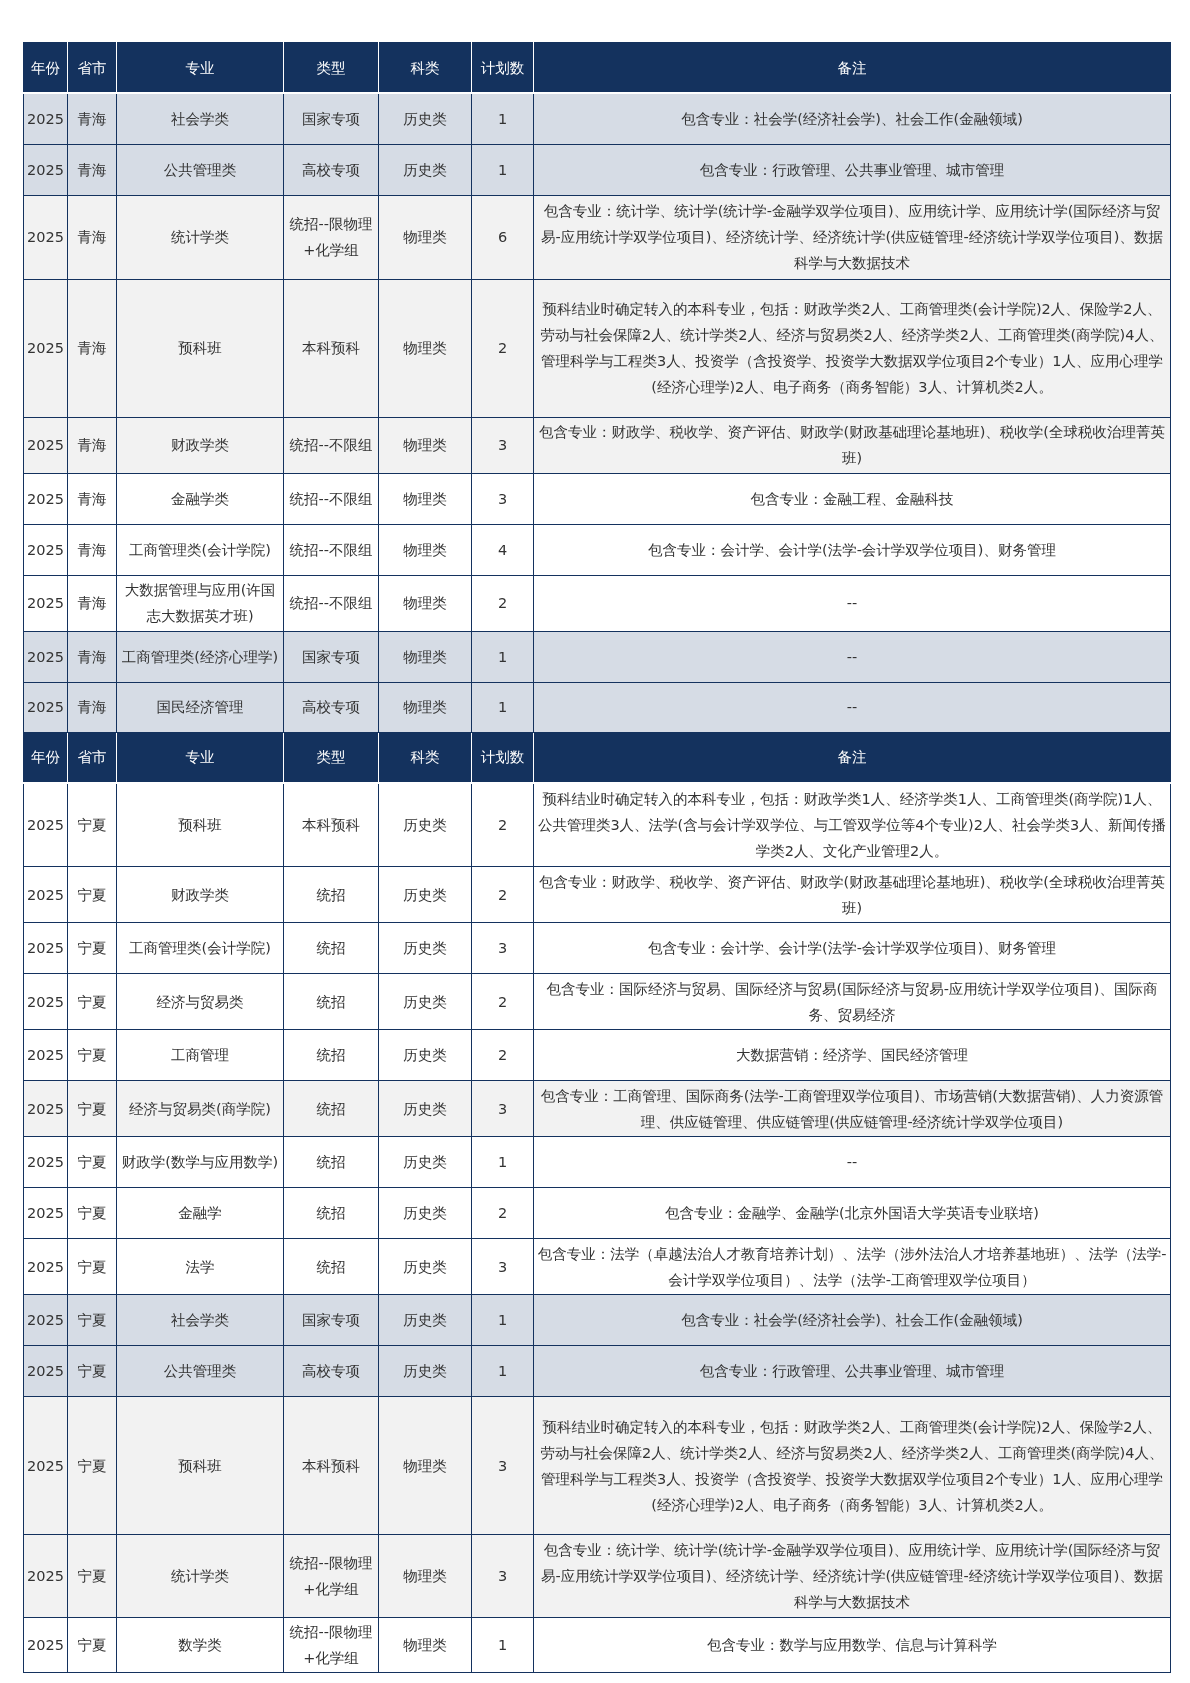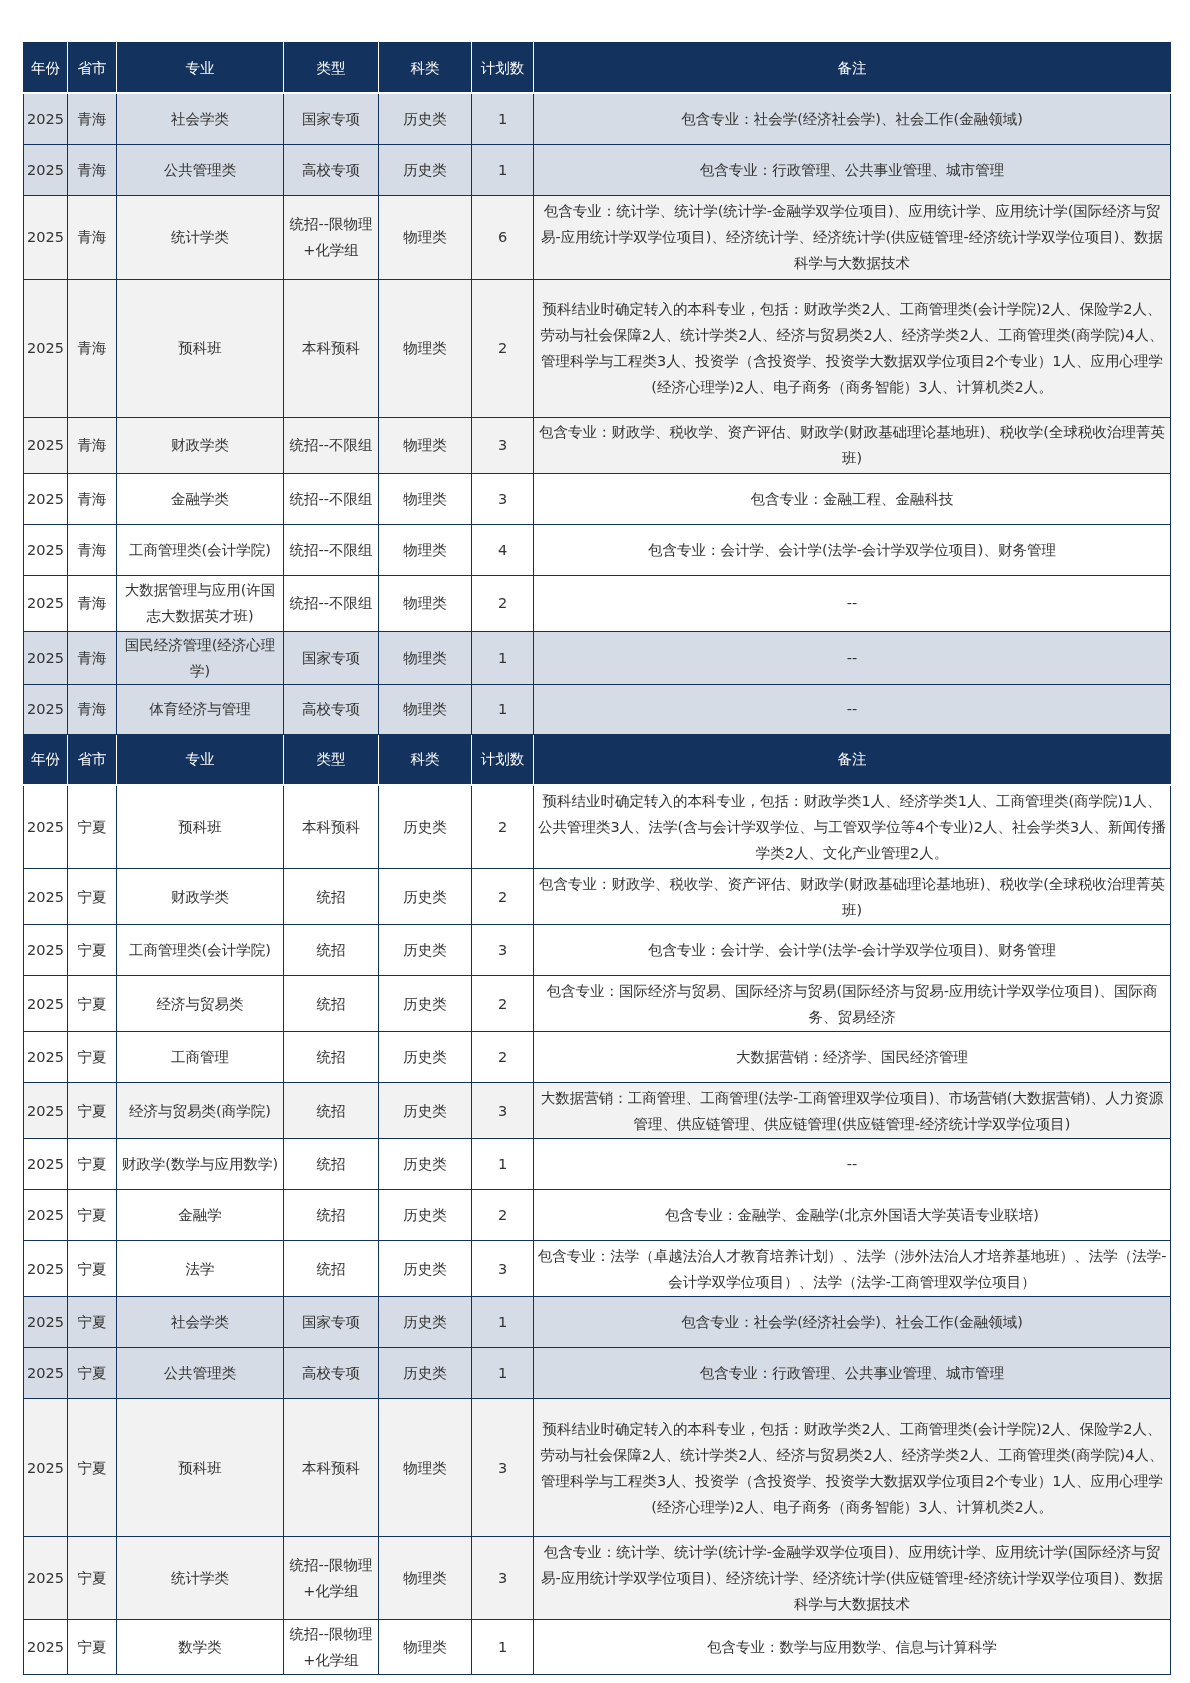--- a/index.html
+++ b/index.html
@@ -115,30 +115,30 @@
           <td>青海</td>
           <td>大数据管理与应用(许国志大数据英才班)</td>
           <td>统招--不限组</td>
           <td>物理类</td>
           <td>2</td>
           <td class="note">--</td>
         </tr>
         <tr class="blue" style="height: 51px;">
           <td>2025</td>
           <td>青海</td>
-          <td>国民经济管理(经济心理学)</td>
+          <td>工商管理类(经济心理学)</td>
           <td>国家专项</td>
           <td>物理类</td>
           <td>1</td>
           <td class="note">--</td>
         </tr>
         <tr class="blue" style="height: 50px;">
           <td>2025</td>
           <td>青海</td>
-          <td>体育经济与管理</td>
+          <td>国民经济管理</td>
           <td>高校专项</td>
           <td>物理类</td>
           <td>1</td>
           <td class="note">--</td>
         </tr>
         <tr class="hdr">
           <th>年份</th>
           <th>省市</th>
           <th>专业</th>
           <th>类型</th>
@@ -191,21 +191,21 @@
           <td>2</td>
           <td class="note">大数据营销：经济学、国民经济管理</td>
         </tr>
         <tr class="gray" style="height: 56px;">
           <td>2025</td>
           <td>宁夏</td>
           <td>经济与贸易类(商学院)</td>
           <td>统招</td>
           <td>历史类</td>
           <td>3</td>
-          <td class="note">大数据营销：工商管理、工商管理(法学-工商管理双学位项目)、市场营销(大数据营销)、人力资源管理、供应链管理、供应链管理(供应链管理-经济统计学双学位项目)</td>
+          <td class="note">包含专业：工商管理、国际商务(法学-工商管理双学位项目)、市场营销(大数据营销)、人力资源管理、供应链管理、供应链管理(供应链管理-经济统计学双学位项目)</td>
         </tr>
         <tr class="white" style="height: 51px;">
           <td>2025</td>
           <td>宁夏</td>
           <td>财政学(数学与应用数学)</td>
           <td>统招</td>
           <td>历史类</td>
           <td>1</td>
           <td class="note">--</td>
         </tr>

